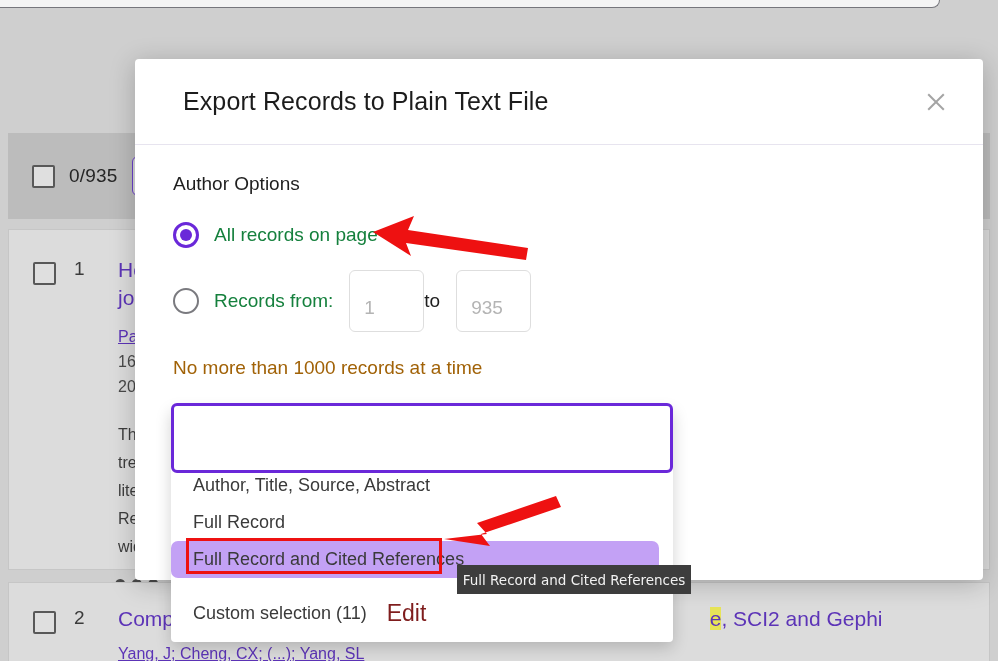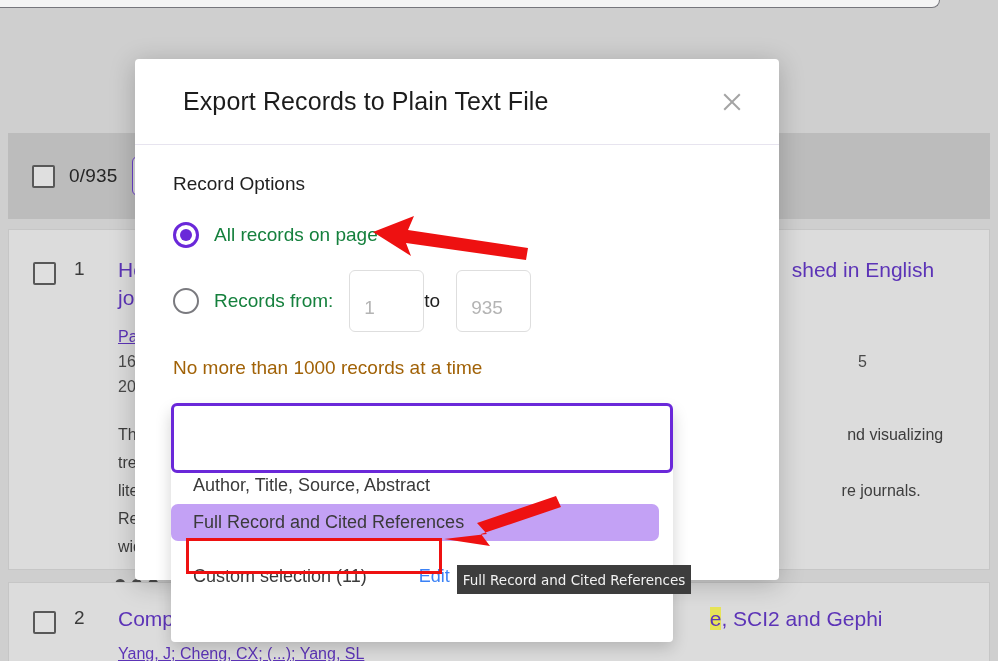--- a/index.html
+++ b/index.html
@@ -74,21 +74,21 @@
     margin: 16px 0 0 104px; font-size: 24px; color: #4a4a4a; letter-spacing: 2px;
     line-height: 12px;
   }
   .hl { background: #f2ef5a; }
 
   
   .scrim { position: absolute; inset: 0; background: rgba(60,60,60,0.06); }
 
   
   .modal {
-    position: absolute; left: 135px; top: 59px; width: 644px; height: 521px;
+    position: absolute; left: 135px; top: 59px; width: 848px; height: 521px;
     background: #ffffff;
     border-radius: 4px;
     box-shadow: 0 4px 26px rgba(0,0,0,0.22);
   }
   .modal-head {
     height: 86px; border-bottom: 1px solid #e7e4ef;
     display: flex; align-items: center; justify-content: space-between;
     padding: 0 32px 0 48px;
   }
   .modal-title {
@@ -151,21 +151,21 @@
     height: 37px; display: flex; align-items: center;
     padding-left: 22px; font-size: 18px; color: #3a3a3a;
     border-radius: 7px; margin: 0 14px 0 0;
   }
   .opt.sel { background: #c3a1f5; }
   .opt-custom {
     height: 37px; display: flex; align-items: center; gap: 20px;
     padding-left: 22px; margin-top: 17px;
   }
   .opt-custom .lbl { font-size: 18px; color: #3a3a3a; }
-  .opt-custom .edit { font-size: 18px; color: #3b82f6; cursor: pointer; margin-left: 32px; }
+  .opt-custom .edit { font-size: 23px; color: #7f1d1d; cursor: pointer; }
 
   
   .tooltip {
     position: absolute; left: 457px; top: 565px; width: 234px; height: 29px;
     background: #3d3d3d; color: #f2f2f2;
     font-family: "DejaVu Sans", sans-serif;
     font-size: 13.5px; display: flex; align-items: center; justify-content: center;
     z-index: 60;
   }
 
@@ -250,21 +250,21 @@
 
   <div class="scrim"></div>
 
   <div class="modal">
     <div class="modal-head">
       <div class="modal-title">Export Records to Plain Text File</div>
       <div class="close-x"></div>
     </div>
 
     <div class="modal-body">
-      <div class="section-label">Record Options</div>
+      <div class="section-label">Author Options</div>
 
       <div class="radio-row">
         <div class="radio on"></div>
         <div class="radio-label">All records on page</div>
       </div>
 
       <div class="range-row">
         <div class="radio"></div>
         <div class="radio-label">Records from:</div>
         <div class="num-input">1</div>
@@ -276,20 +276,21 @@
 
       <div class="content-label">Record Content:</div>
     </div>
   </div>
 
   <div class="select-box"></div>
 
   <div class="opt-list">
     <div class="opt">Author, Title, Source</div>
     <div class="opt">Author, Title, Source, Abstract</div>
+    <div class="opt">Full Record</div>
     <div class="opt sel">Full Record and Cited References</div>
     <div class="opt-custom">
       <span class="lbl">Custom selection (11)</span>
       <span class="edit">Edit</span>
     </div>
   </div>
 
   <div class="tooltip">Full Record and Cited References</div>
 
   <div class="red-box"></div>

